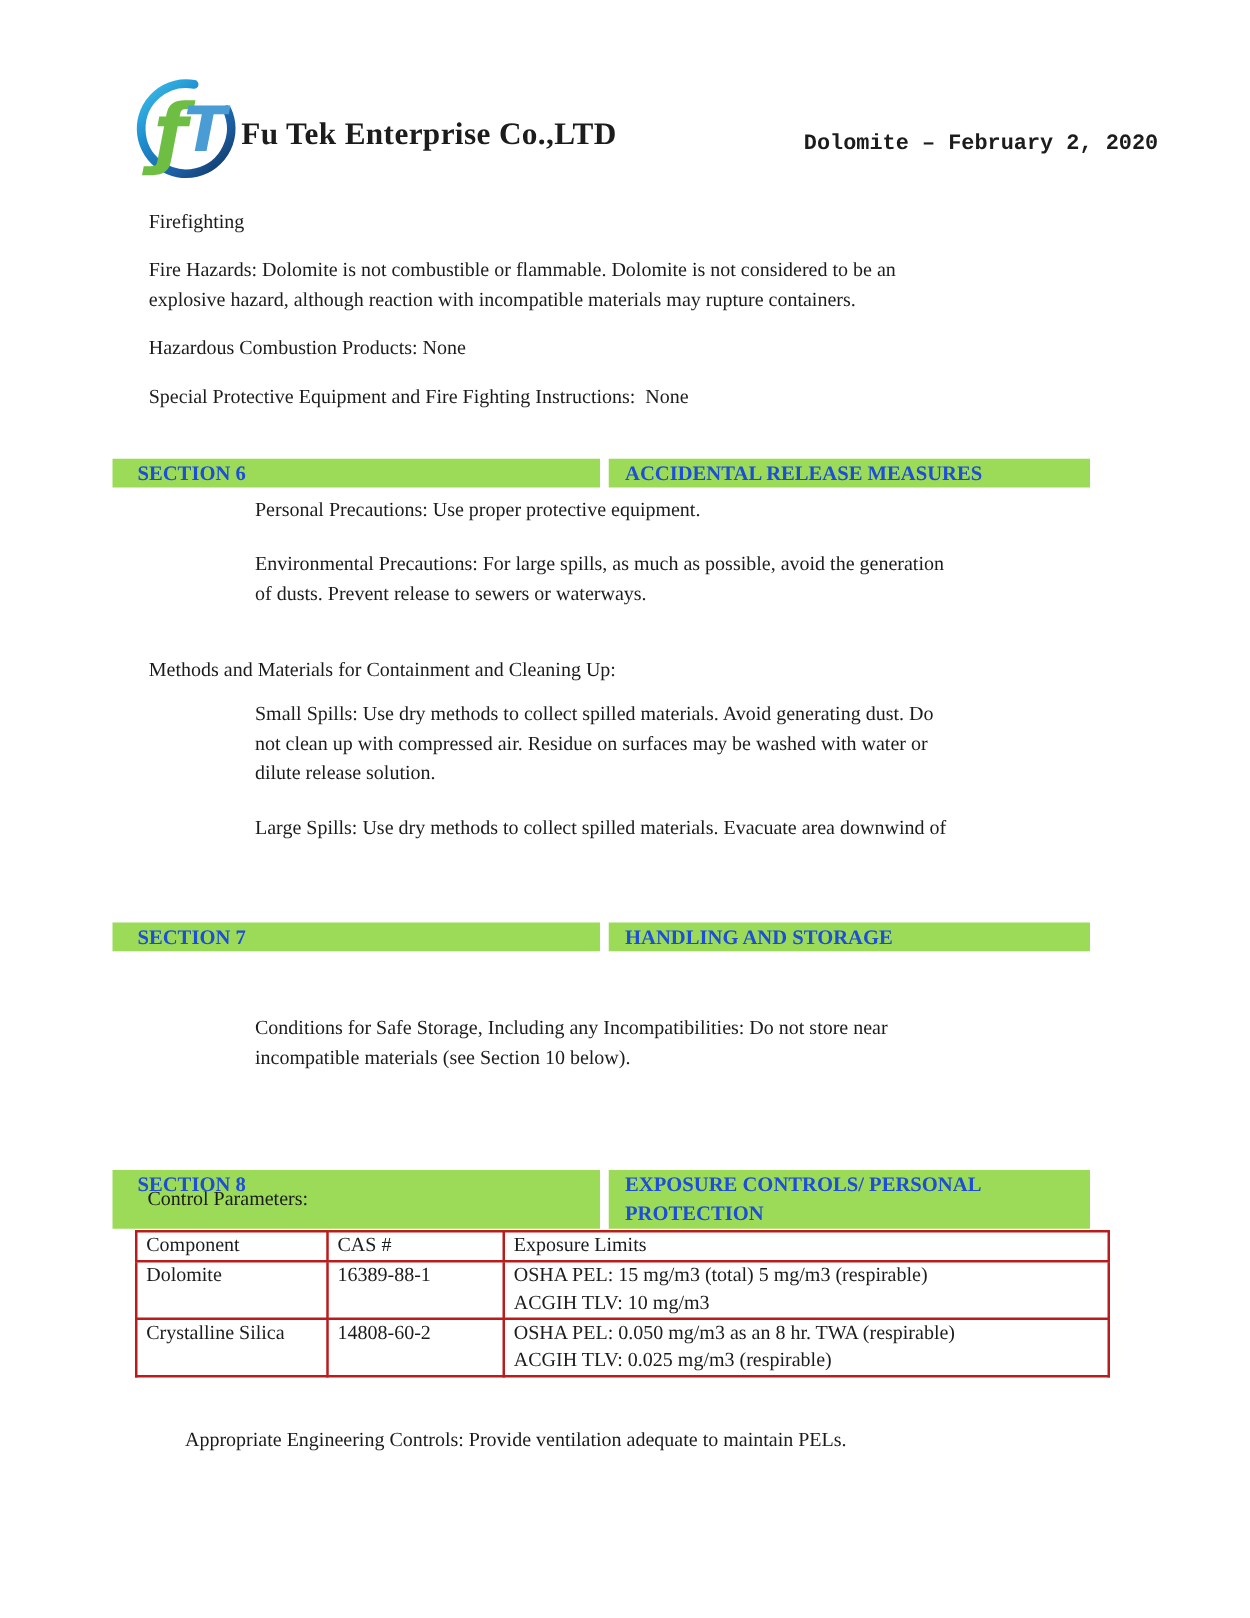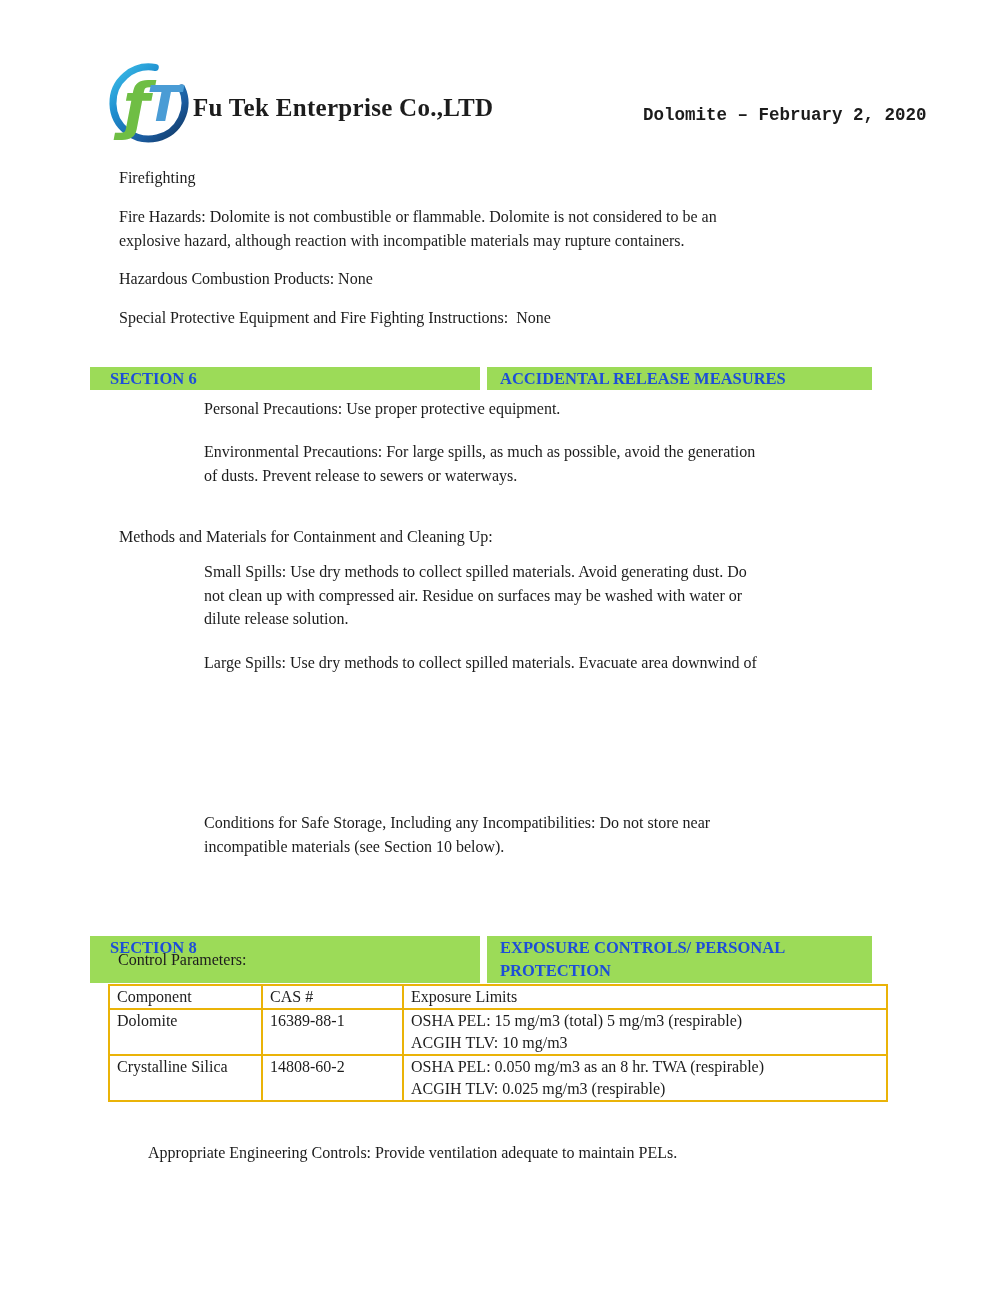--- a/index.html
+++ b/index.html
@@ -40,21 +40,21 @@
   }
   .banner-left{width:390px;padding-left:20px;}
   .banner-right{flex:1;padding-left:13px;padding-right:6px;}
   .exposure-table{
     border-collapse:collapse;
     table-layout:fixed;
     width:780px;
     font-size:16px;
   }
   .exposure-table td,.exposure-table th{
-    border:2px solid #eab308;
+    border:2px solid #b91c1c;
     text-align:left;
     vertical-align:top;
     padding:0 4px 0 7px;
     line-height:22px;
     font-weight:normal;
   }
   .exposure-table .hdr-row th{height:21px;}
   .exposure-table .data-row td{height:43px;}
   .logo{left:103px;top:55px;width:92px;height:92px;}
 </style>
@@ -110,20 +110,24 @@
   <div class="abs body-text lvl1" style="top:560px;width:685px">
     <div>Small Spills: Use dry methods to collect spilled materials. Avoid generating dust. Do</div>
     <div>not clean up with compressed air. Residue on surfaces may be washed with water or</div>
     <div>dilute release solution.</div>
   </div>
 
   <div class="abs body-text lvl1" style="top:651px;width:695px">
     <div>Large Spills: Use dry methods to collect spilled materials. Evacuate area downwind of</div>
   </div>
 
+  <div class="abs banner" style="top:738px;height:23px">
+    <div class="banner-cell banner-left">SECTION 7</div>
+    <div class="banner-cell banner-right">HANDLING AND STORAGE</div>
+  </div>
 
 
   <div class="abs body-text lvl1" style="top:811px;width:650px">
     <div>Conditions for Safe Storage, Including any Incompatibilities: Do not store near</div>
     <div>incompatible materials (see Section 10 below).</div>
   </div>
 
   <div class="abs banner" style="top:936px;height:47px">
     <div class="banner-cell banner-left">SECTION 8</div>
     <div class="banner-cell banner-right">

